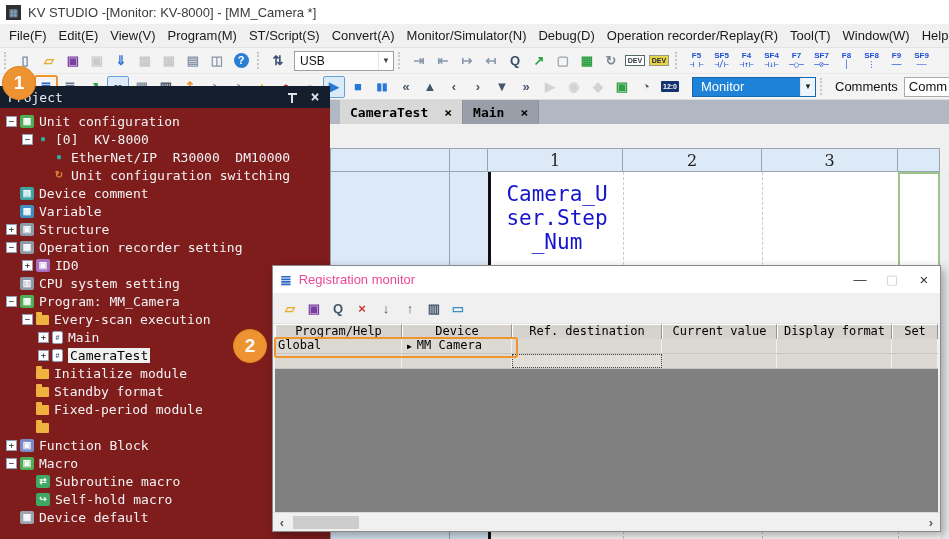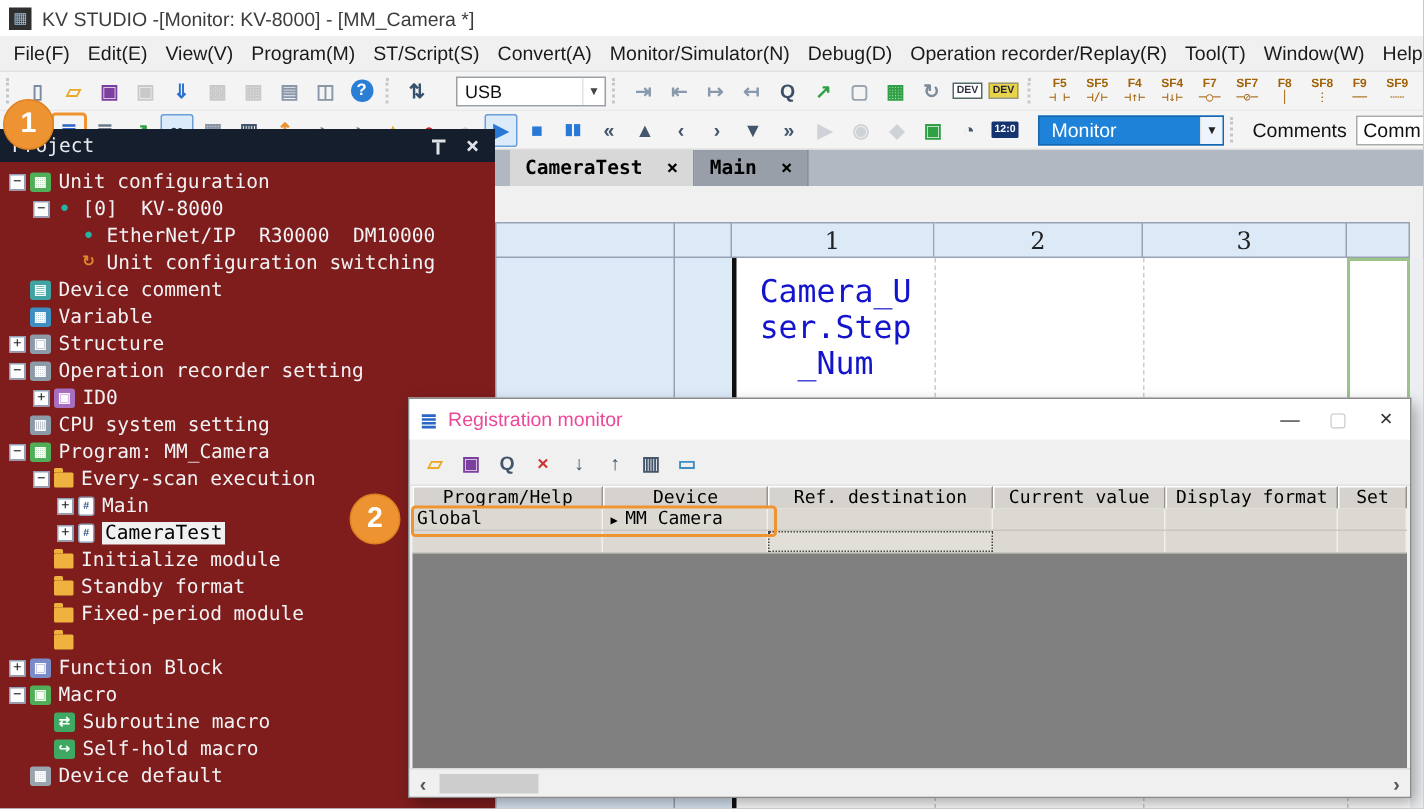--- a/index.html
+++ b/index.html
@@ -24,27 +24,27 @@
 .icn.dim{opacity:.4}
 .icn.box-o{outline:2px solid #ef9430;outline-offset:-1px}
 .icn.box-b{background:#dcebfa;border:1px solid #6a9fd8}
 .icn.round .gly{background:#2a7fd4;color:#fff;width:15px;height:15px;border-radius:50%;display:flex;align-items:center;justify-content:center;font-size:11px}
 .icn.devtag .gly{font-size:7px;border:1px solid #566;padding:1px 2px;color:#334;background:#fff}
 .icn.devtag2 .gly{font-size:7px;border:1px solid #998;padding:1px 2px;color:#223;background:#e8d44a}
 .icn.clock .gly{font-size:7px;background:#15336e;color:#fff;padding:2px;border-radius:1px}
 .combo{height:20px;background:#fff;border:1px solid #9aa0a6;display:flex;align-items:center;font-size:12px;flex:none}
 .combo .ctxt{flex:1;padding-left:5px;color:#111;overflow:hidden;white-space:nowrap}
 .combo .carr{width:15px;height:100%;display:flex;align-items:center;justify-content:center;font-size:8px;color:#444;border-left:1px solid #e4e4e4;flex:none}
-.usb{width:100px;margin-left:14px}
+.usb{width:100px;margin-left:4px}
 .monitor-combo{width:124px;margin-left:10px;background:#1e82d8;border:1px solid #1566ae}
 .monitor-combo .ctxt{color:#fff;font-size:13px;padding-left:8px}
 .monitor-combo .carr{background:#eef4fb;color:#222}
 .lbl{font-size:13px;color:#111;margin:0 6px;flex:none}
 .comm-box{width:70px;height:20px;background:#fff;border:1px solid #aaa;font-size:13px;color:#111;padding:1px 4px;overflow:hidden;white-space:nowrap;flex:none}
-.fkey{width:25px;text-align:center;color:#a16207;line-height:1.1;flex:none}
+.fkey{width:25px;text-align:center;color:#1d4ed8;line-height:1.1;flex:none}
 .fk-top{display:block;font-size:8px;font-weight:bold}
 .fk-sym{display:block;font-size:8px;font-family:"DejaVu Sans Mono",monospace}
 
 .project{position:absolute;left:0;top:86px;width:330px;bottom:0;background:#7f1d1d;overflow:hidden}
 .phead{height:22px;background:#141e2c;color:#e8ecf0;display:flex;align-items:center;padding:0 8px;font-family:"DejaVu Sans Mono",monospace;font-size:13px}
 .phead .sp{flex:1}
 .pin{width:13px;height:13px;position:relative;margin-right:9px}
 .pin i{position:absolute;background:#dfe3e8}
 .pin .ph{left:2px;top:2px;width:9px;height:2px}
 .pin .pv{left:5px;top:4px;width:2px;height:8px}

